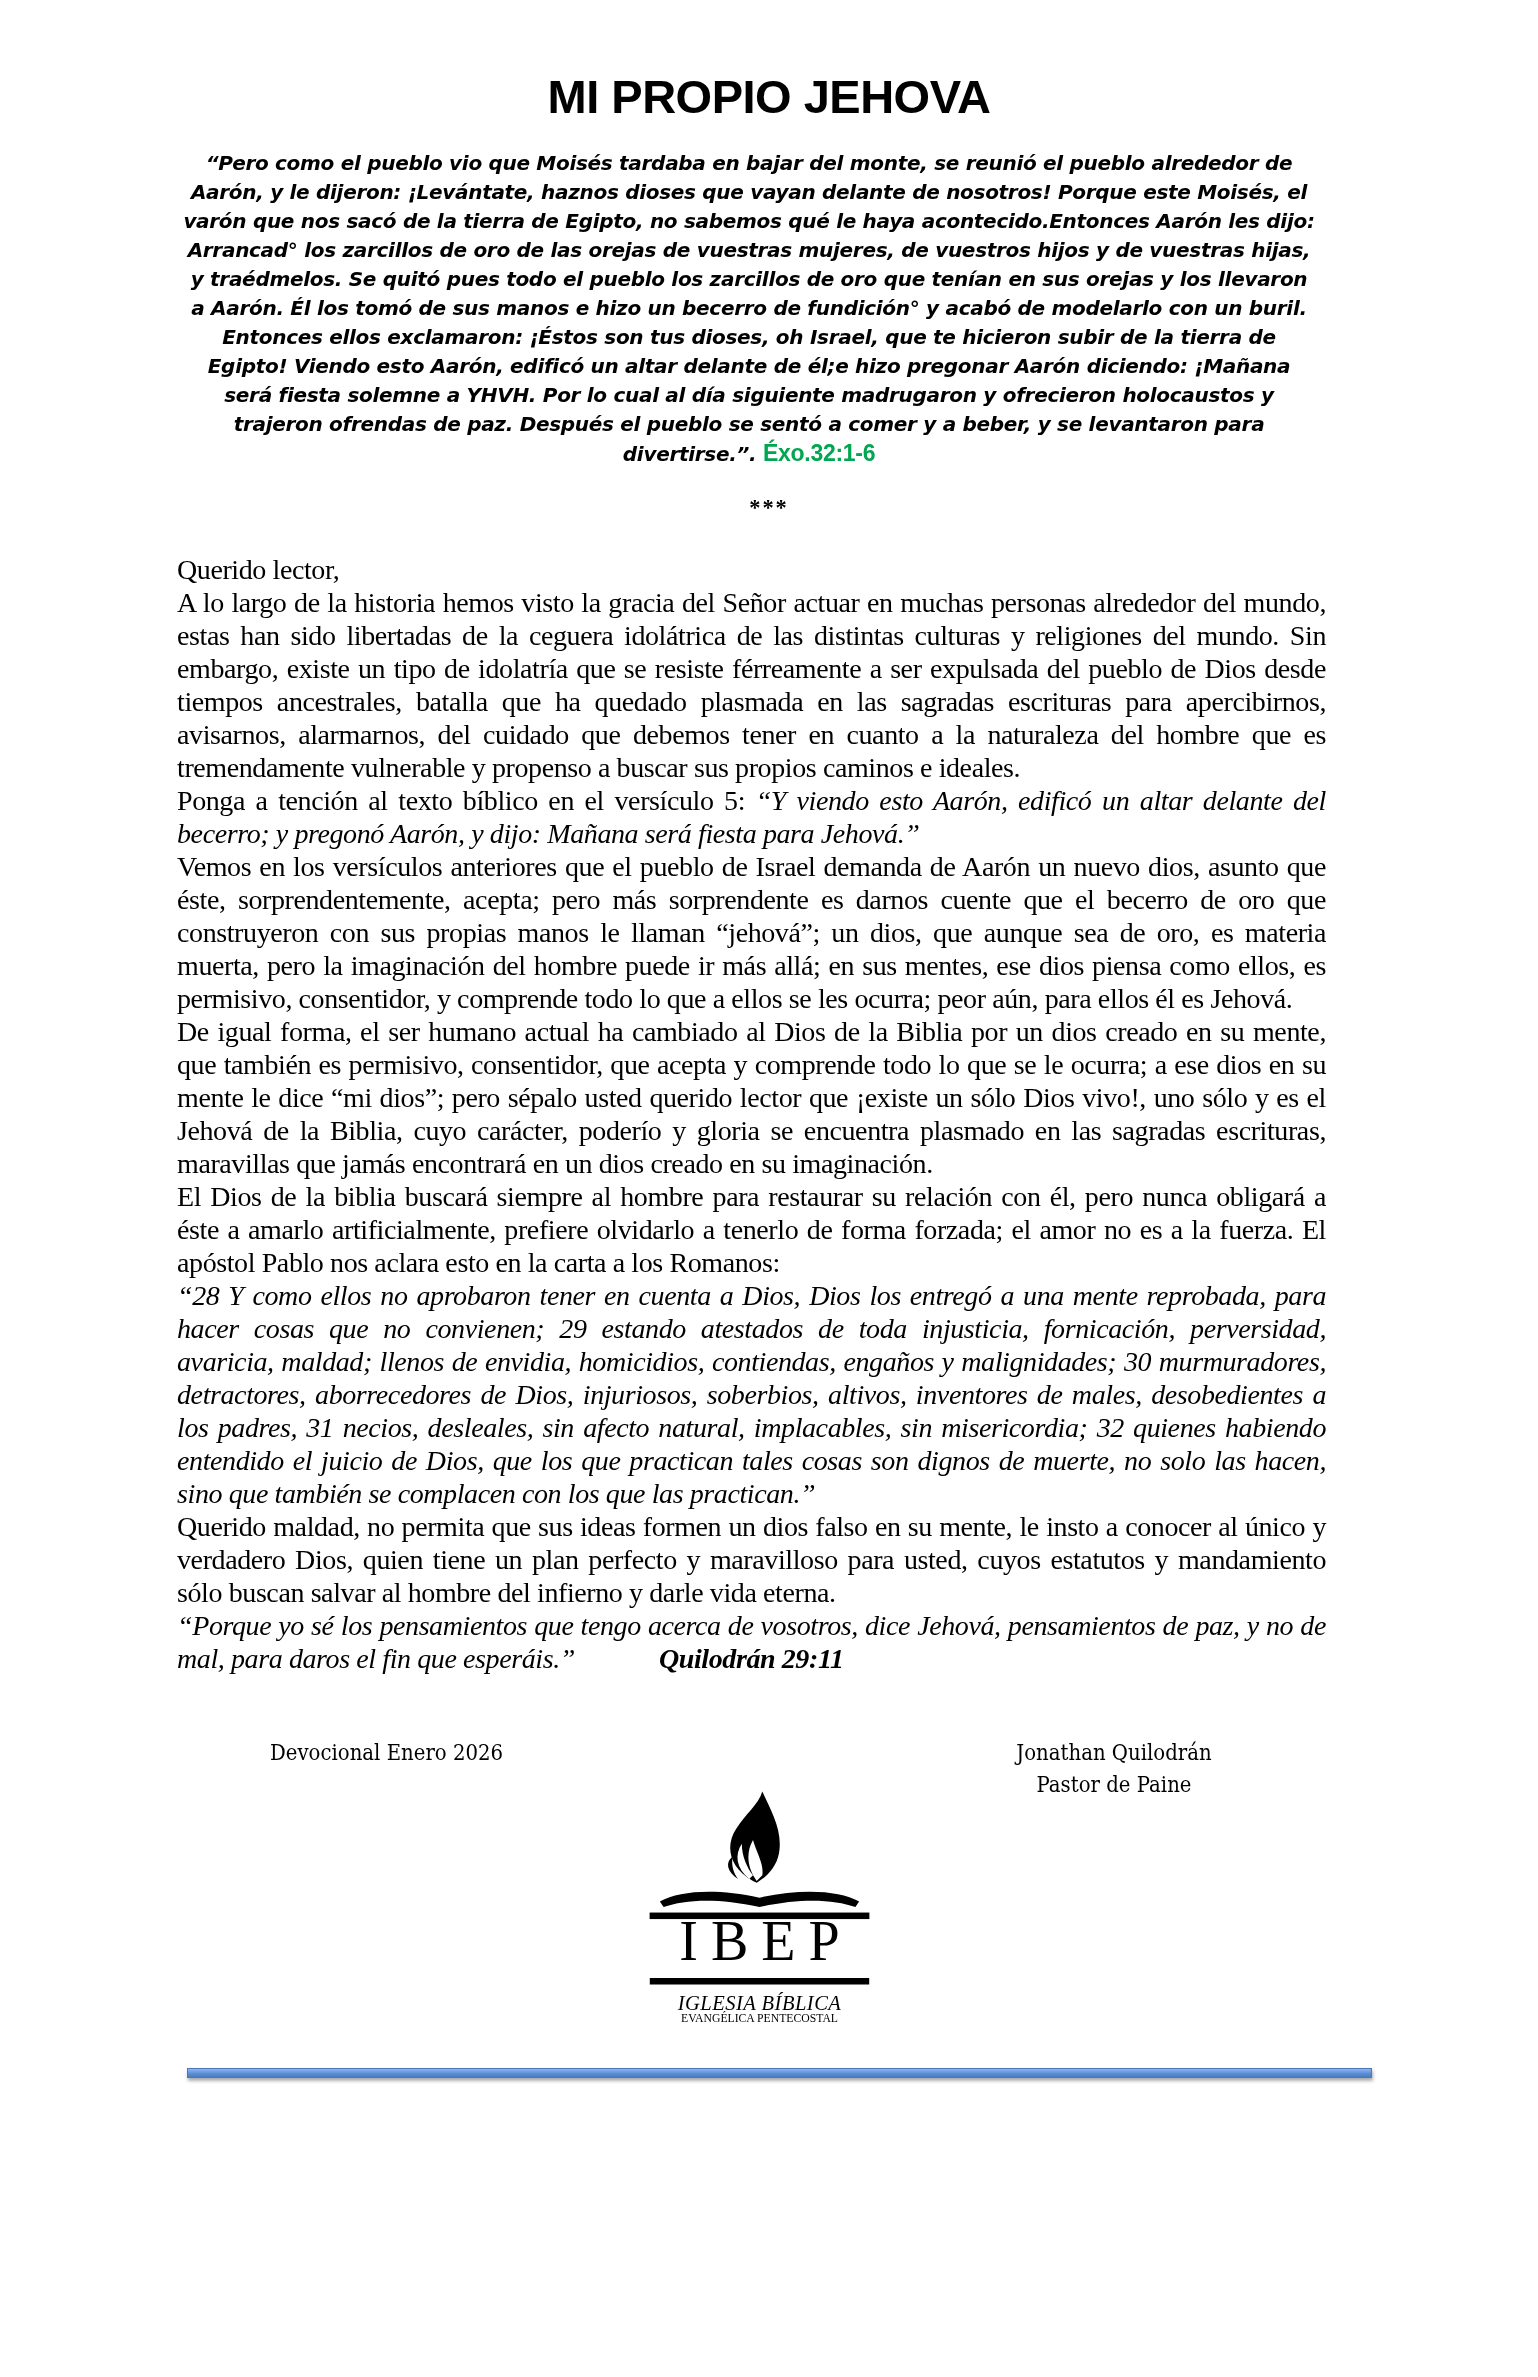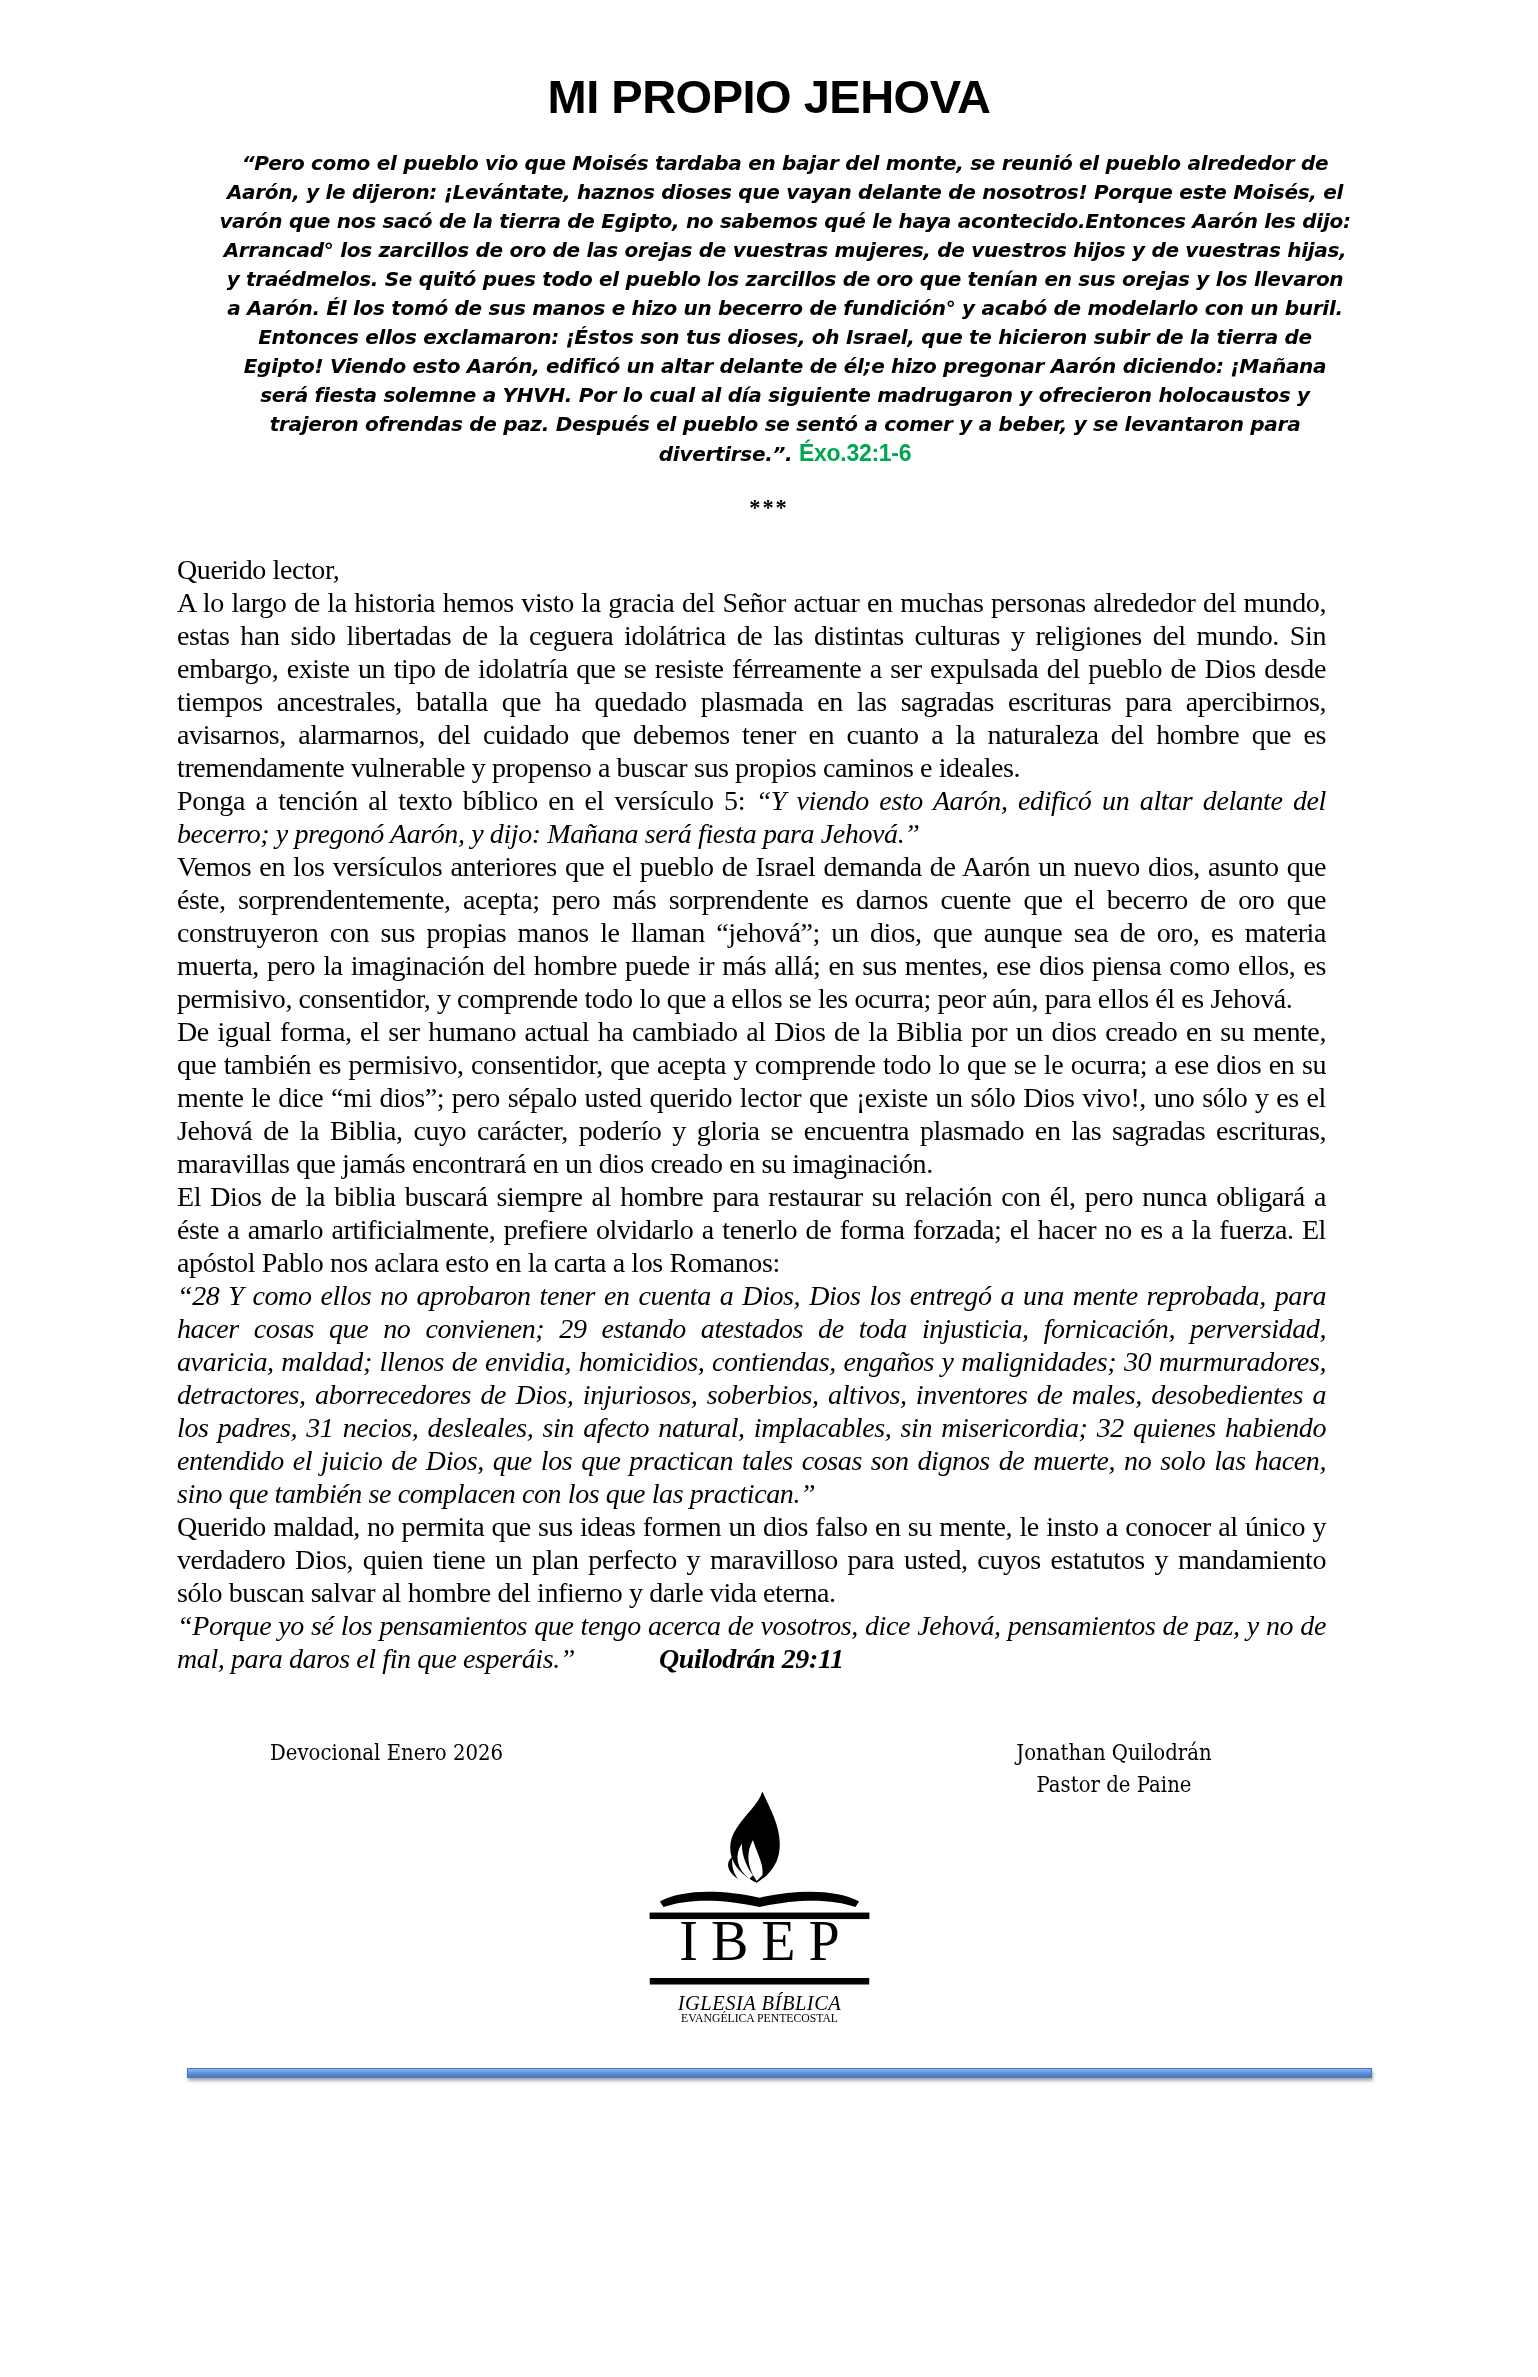--- a/index.html
+++ b/index.html
@@ -10,21 +10,20 @@
     position: absolute; left: 0; top: 69px; width: 1538px; text-align: center;
     font-family: "Liberation Sans", sans-serif; font-weight: bold;
     font-size: 47px; line-height: 56px; letter-spacing: -0.5px;
   }
 
   .epigraph {
     position: absolute; left: 183px; top: 149px; width: 1132px;
     text-align: center; font-family: "DejaVu Sans", sans-serif;
     font-weight: bold; font-style: italic; font-size: 20px; line-height: 29px;
     letter-spacing: -0.3px;
-    margin-left: 36px;
   }
   .epigraph .ref {
     color: #00a650; font-style: normal; font-family: "Liberation Sans", sans-serif;
     font-weight: bold; font-size: 23px;
   }
 
   .stars {
     position: absolute; left: 0; top: 494px; width: 1538px; text-align: center;
     font-family: "Liberation Serif", serif; font-size: 22.4px; font-weight: bold; line-height: 28px;
     letter-spacing: 1.9px;
@@ -87,21 +86,21 @@
   </div>
 
   <div class="stars">***</div>
 
   <div class="body">
     <p>Querido lector,</p>
     <p>A lo largo de la historia hemos visto la gracia del Señor actuar en muchas personas alrededor del mundo, estas han sido libertadas de la ceguera idolátrica de las distintas culturas y religiones del mundo. Sin embargo, existe un tipo de idolatría que se resiste férreamente a ser expulsada del pueblo de Dios desde tiempos ancestrales, batalla que ha quedado plasmada en las sagradas escrituras para apercibirnos, avisarnos, alarmarnos, del cuidado que debemos tener en cuanto a la naturaleza del hombre que es tremendamente vulnerable y propenso a buscar sus propios caminos e ideales.</p>
     <p><span>Ponga a tención al texto bíblico en el versículo 5: </span><span class="it">“Y viendo esto Aarón, edificó un altar delante del becerro; y pregonó Aarón, y dijo: Mañana será fiesta para Jehová.”</span></p>
     <p>Vemos en los versículos anteriores que el pueblo de Israel demanda de Aarón un nuevo dios, asunto que éste, sorprendentemente, acepta; pero más sorprendente es darnos cuente que el becerro de oro que construyeron con sus propias manos le llaman “jehová”; un dios, que aunque sea de oro, es materia muerta, pero la imaginación del hombre puede ir más allá; en sus mentes, ese dios piensa como ellos, es permisivo, consentidor, y comprende todo lo que a ellos se les ocurra; peor aún, para ellos él es Jehová.</p>
     <p>De igual forma, el ser humano actual ha cambiado al Dios de la Biblia por un dios creado en su mente, que también es permisivo, consentidor, que acepta y comprende todo lo que se le ocurra; a ese dios en su mente le dice “mi dios”; pero sépalo usted querido lector que ¡existe un sólo Dios vivo!, uno sólo y es el Jehová de la Biblia, cuyo carácter, poderío y gloria se encuentra plasmado en las sagradas escrituras, maravillas que jamás encontrará en un dios creado en su imaginación.</p>
-    <p>El Dios de la biblia buscará siempre al hombre para restaurar su relación con él, pero nunca obligará a éste a amarlo artificialmente, prefiere olvidarlo a tenerlo de forma forzada; el hacer no es a la fuerza. El apóstol Pablo nos aclara esto en la carta a los Romanos:</p>
+    <p>El Dios de la biblia buscará siempre al hombre para restaurar su relación con él, pero nunca obligará a éste a amarlo artificialmente, prefiere olvidarlo a tenerlo de forma forzada; el amor no es a la fuerza. El apóstol Pablo nos aclara esto en la carta a los Romanos:</p>
     <p class="it">“28 Y como ellos no aprobaron tener en cuenta a Dios, Dios los entregó a una mente reprobada, para hacer cosas que no convienen; 29 estando atestados de toda injusticia, fornicación, perversidad, avaricia, maldad; llenos de envidia, homicidios, contiendas, engaños y malignidades; 30 murmuradores, detractores, aborrecedores de Dios, injuriosos, soberbios, altivos, inventores de males, desobedientes a los padres, 31 necios, desleales, sin afecto natural, implacables, sin misericordia; 32 quienes habiendo entendido el juicio de Dios, que los que practican tales cosas son dignos de muerte, no solo las hacen, sino que también se complacen con los que las practican.”</p>
     <p>Querido maldad, no permita que sus ideas formen un dios falso en su mente, le insto a conocer al único y verdadero Dios, quien tiene un plan perfecto y maravilloso para usted, cuyos estatutos y mandamiento sólo buscan salvar al hombre del infierno y darle vida eterna.</p>
     <p class="it last-left"><span>“Porque yo sé los pensamientos que tengo acerca de vosotros, dice Jehová, pensamientos de paz, y no de mal, para daros el fin que esperáis.”</span><span class="jer-ref">Quilodrán 29:11</span></p>
   </div>
 
   <div class="sig-left">Devocional Enero 2026</div>
   <div class="sig-right">
     <div>Jonathan Quilodrán</div>
     <div>Pastor de Paine</div>
   </div>

